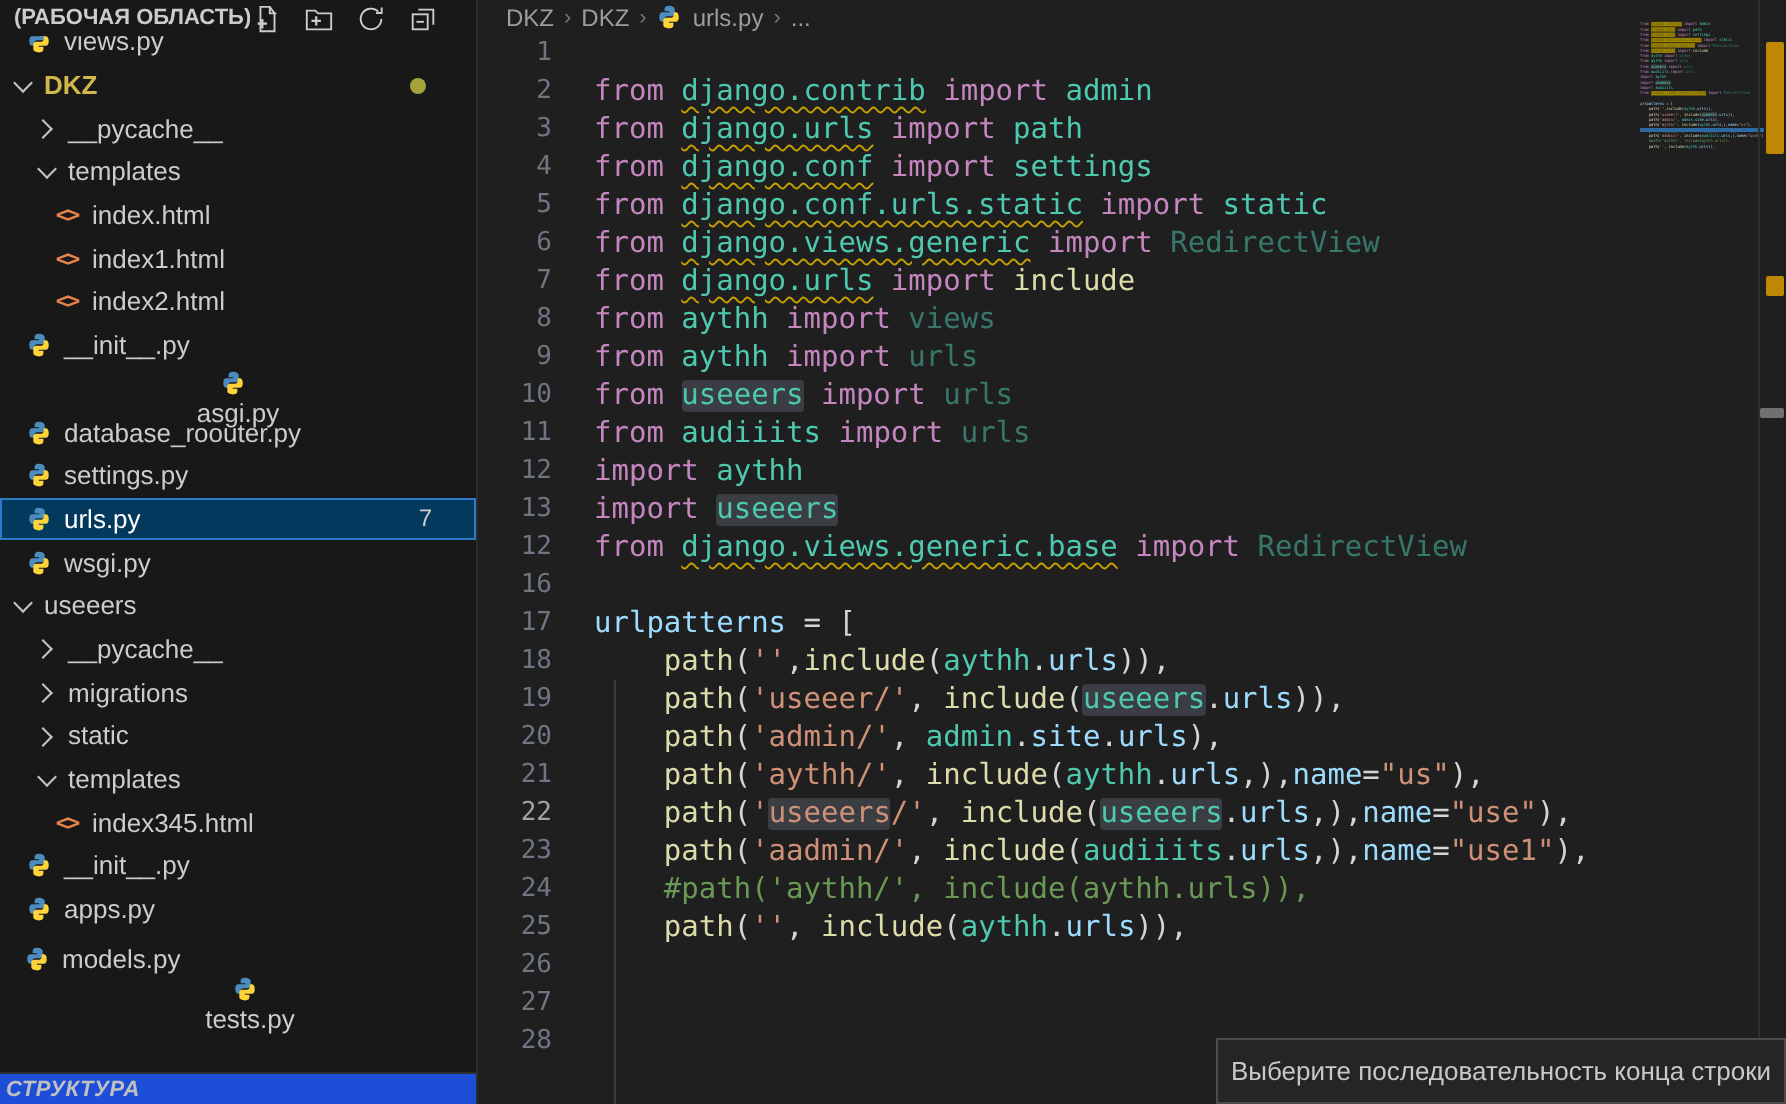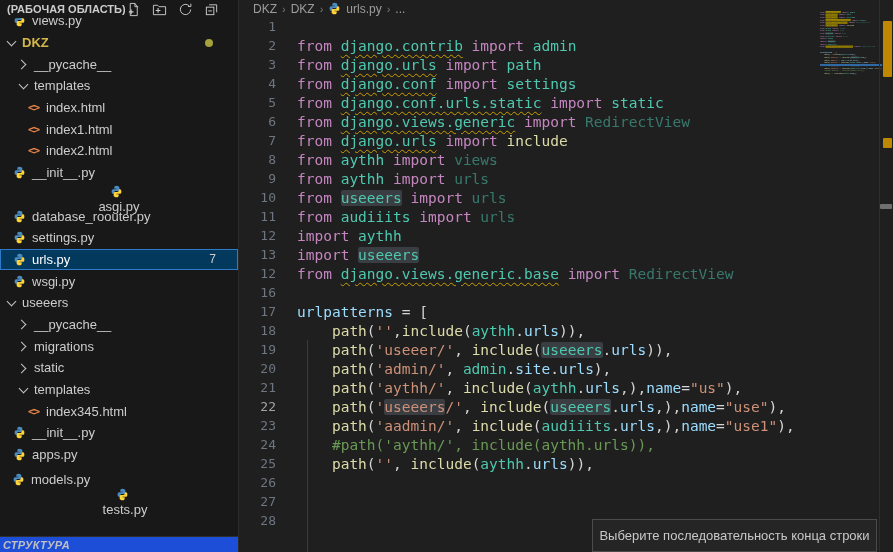--- a/index.html
+++ b/index.html
@@ -47,21 +47,21 @@
   
   #minimap{position:absolute;left:581px;top:8px;width:62px;height:170px;overflow:hidden;cursor:pointer;}
   #minimap-code{transform:scale(0.126,0.14);transform-origin:0 0;}
   #minimap-code .cl{height:19px;}
   #minimap-code .ct{margin-left:0;}
   #minimap-code .sq{text-decoration:none;background:#9A8400;color:#6B5D00;}
   .mm-selline{position:absolute;left:0;top:56px;width:100%;height:2px;background:#2E69A3;}
   #ruler{position:absolute;right:0;top:0;width:13px;height:552px;border-left:1px solid #2E2E2E;cursor:pointer;}
   .rmark{position:absolute;border-radius:1px;}
   
-  #tooltip{position:absolute;right:16px;bottom:0;width:283px;height:31px;background:#252526;border:1px solid #4B4B4B;
+  #tooltip{position:absolute;right:0;bottom:0;width:283px;height:31px;background:#252526;border:1px solid #4B4B4B;
            display:flex;align-items:center;justify-content:center;font-size:13px;color:#C8C8C8;z-index:9;}
 </style>
 </head>
 <body>
 
 <div id="app">
 
   <div id="sidebar">
     <div id="sb-header">
       <span id="sb-title">(РАБОЧАЯ ОБЛАСТЬ) ...</span>

